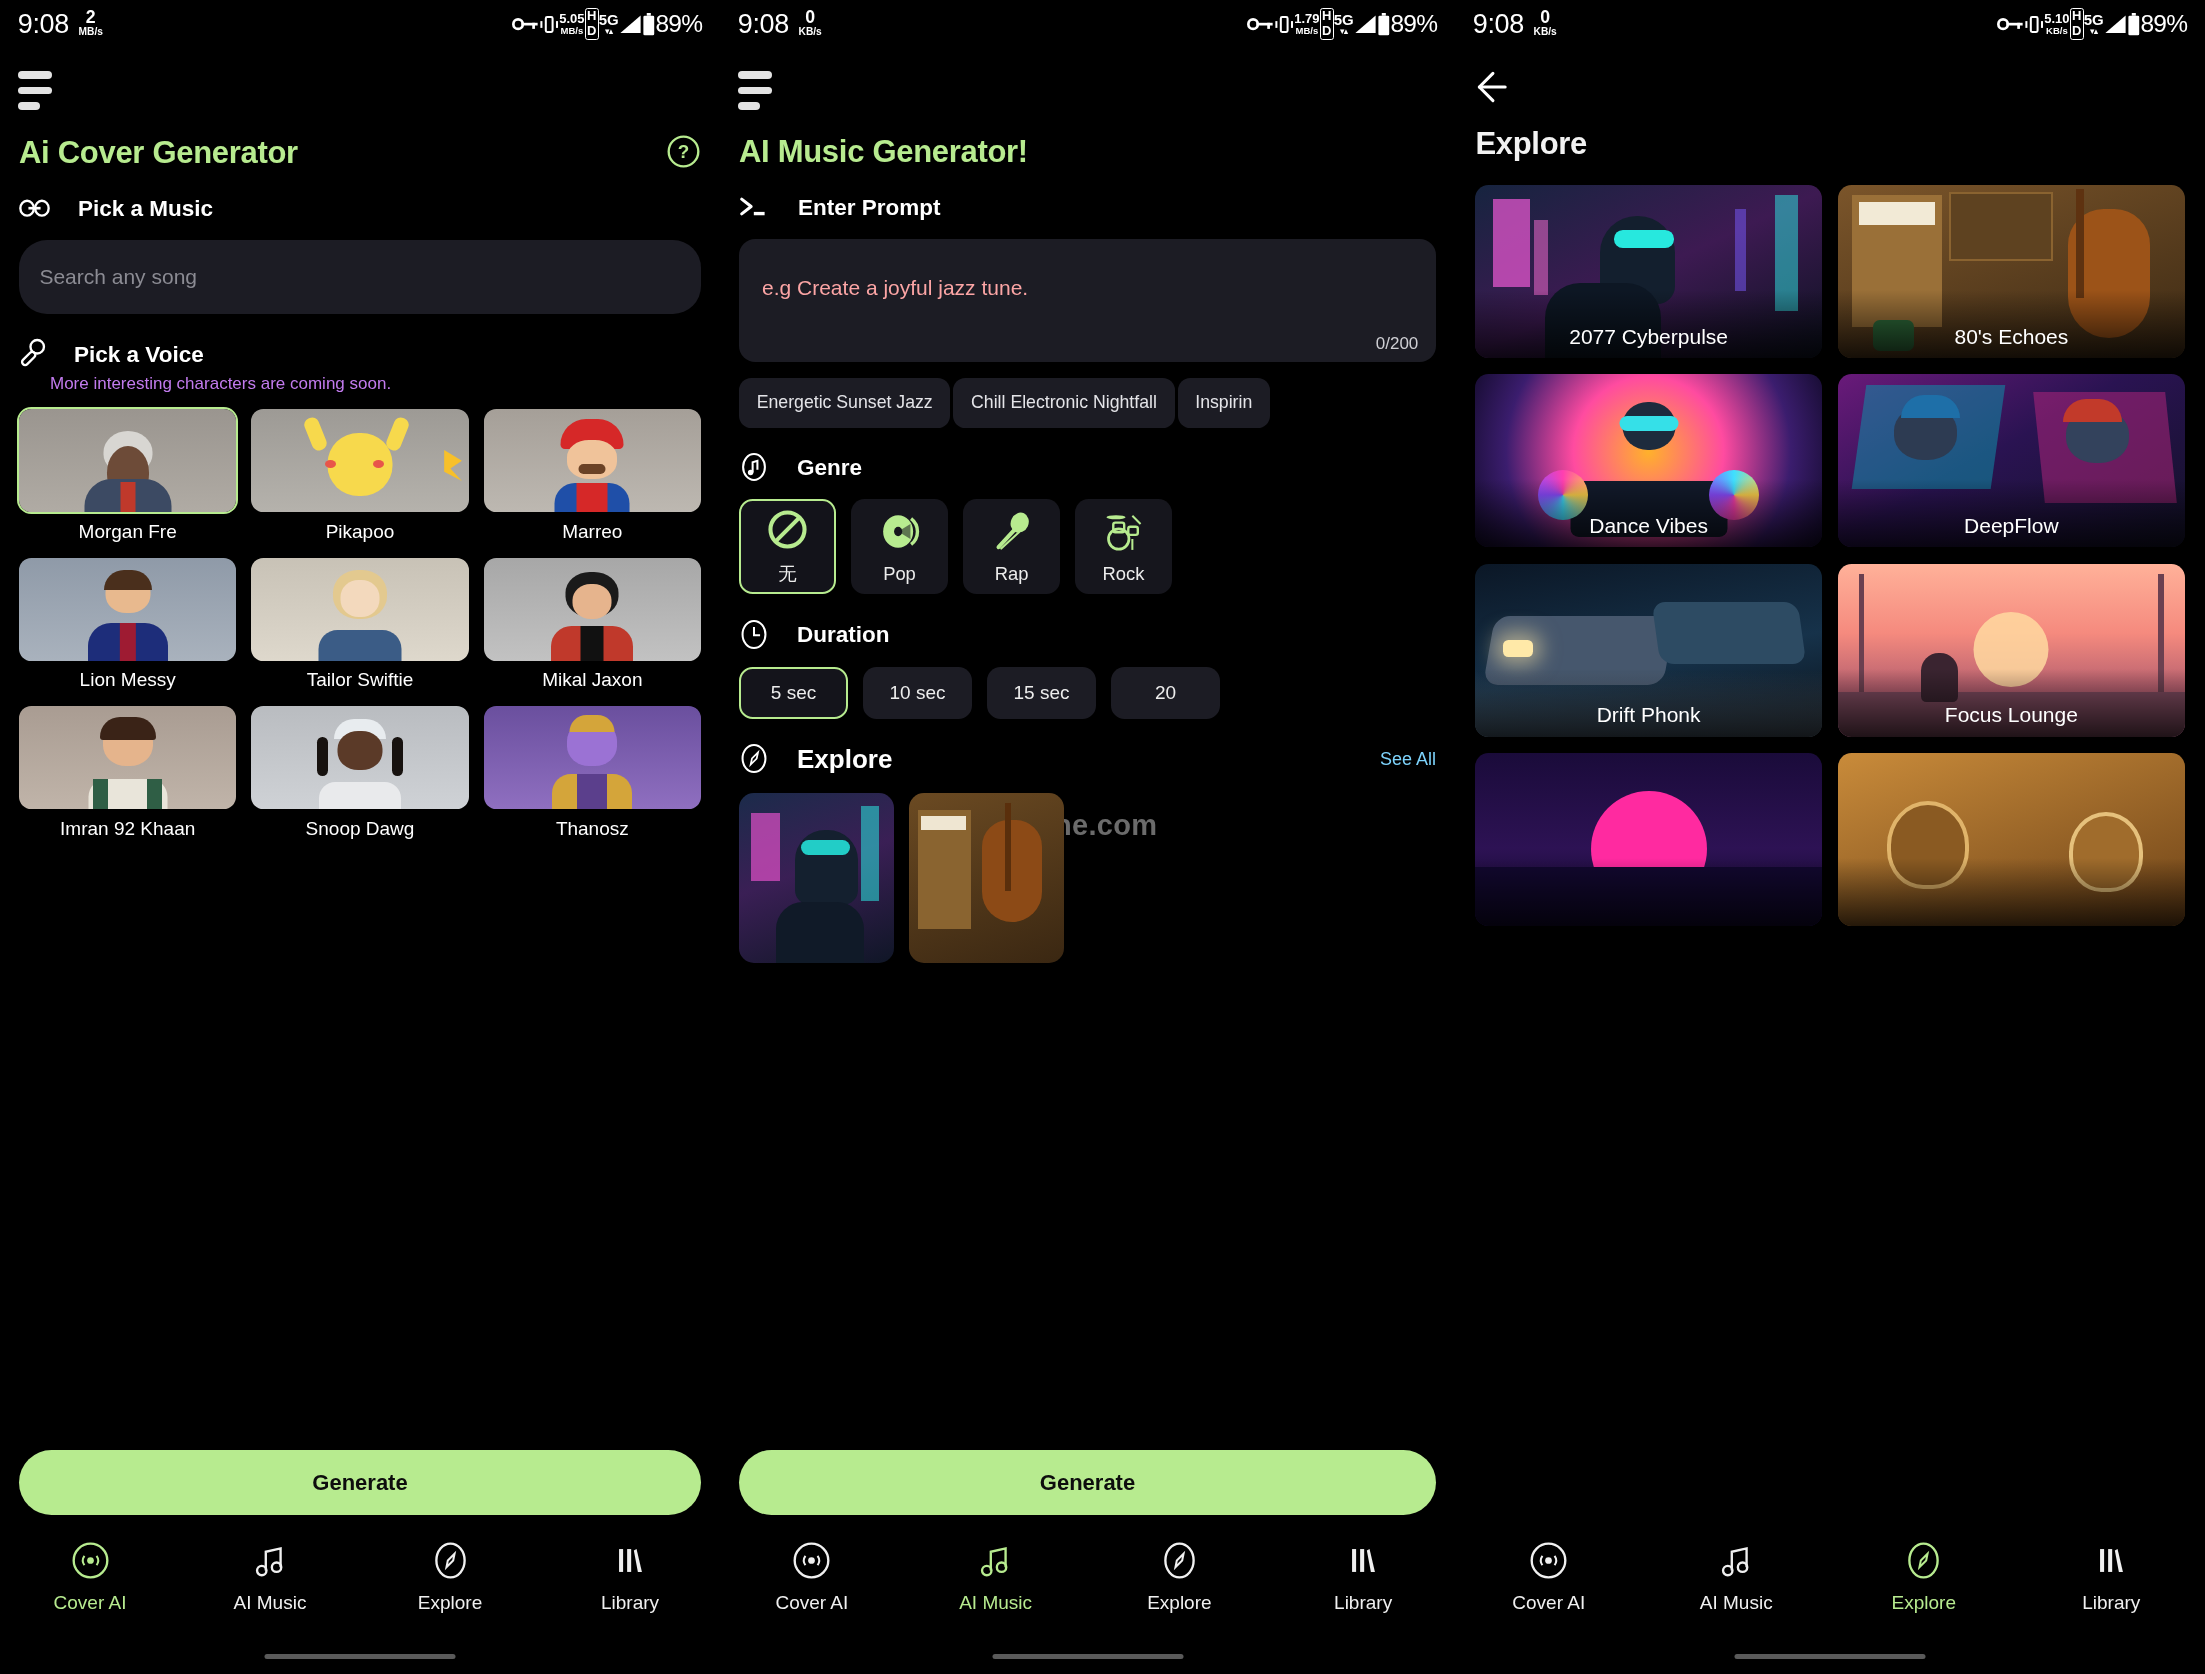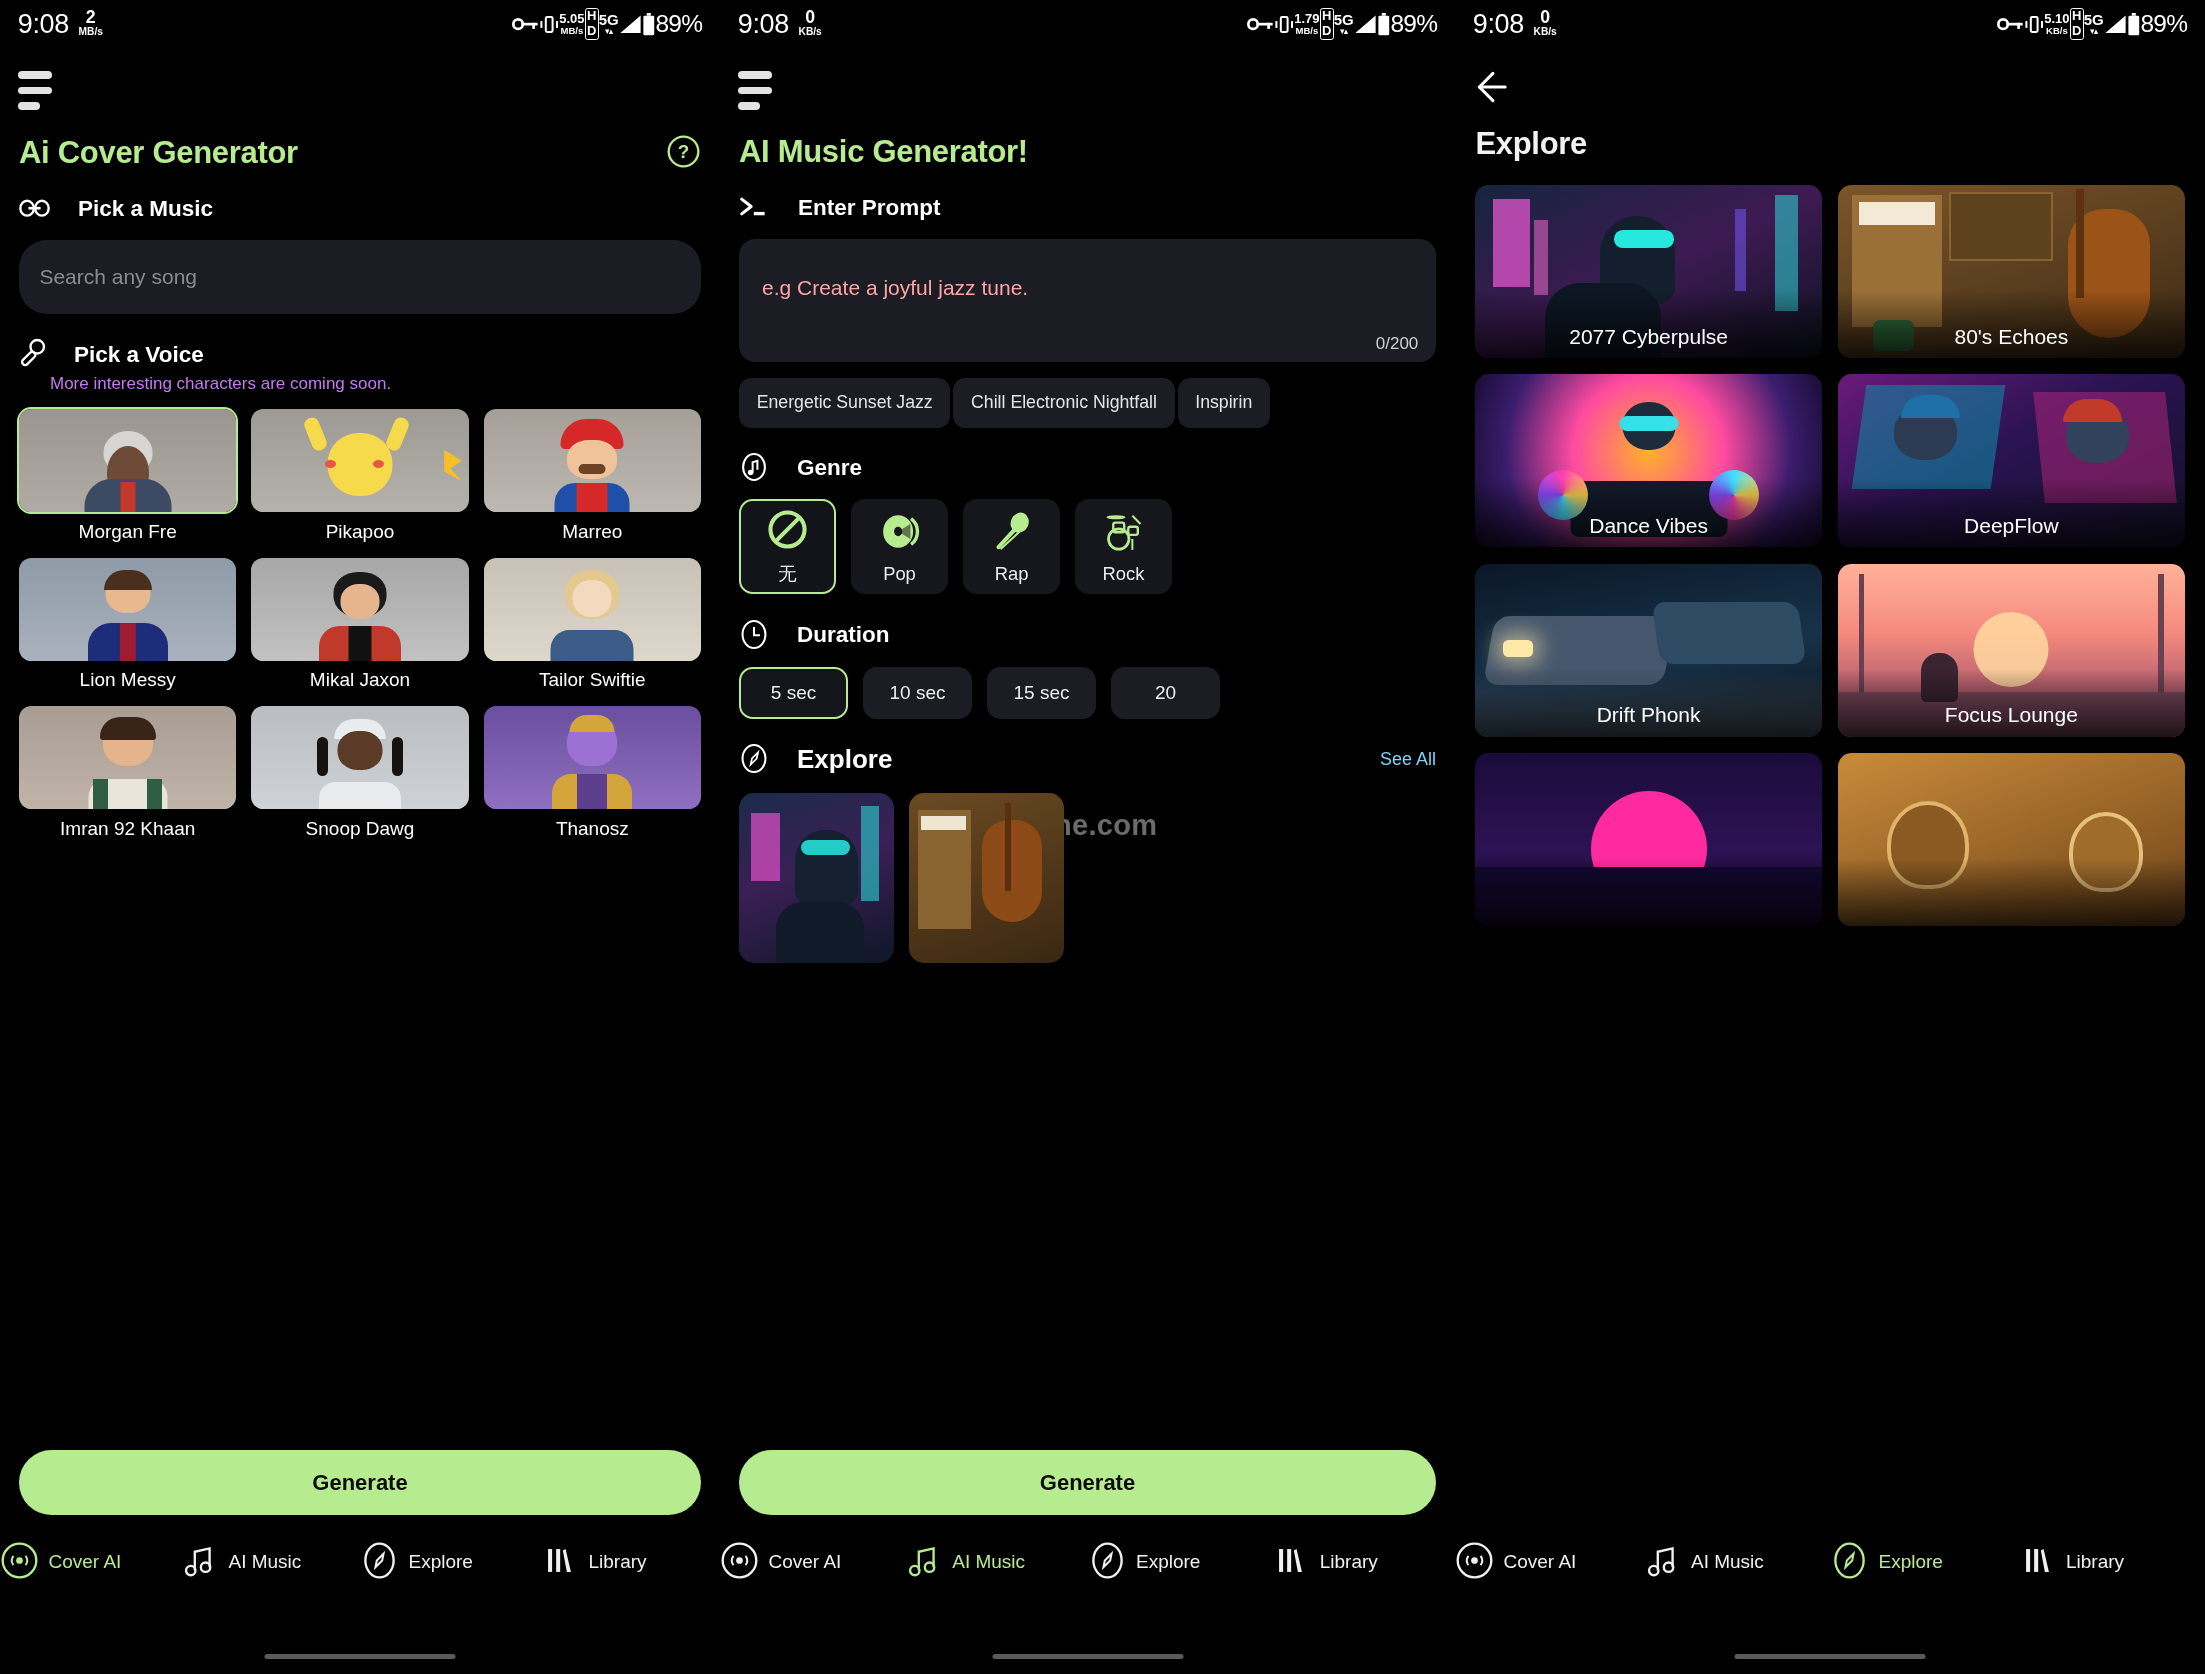--- a/index.html
+++ b/index.html
@@ -74,21 +74,21 @@
 
   
   .gen-wrap { position: absolute; left: 0; right: 0; bottom: 148px; padding: 0 19px;
               background: #000; padding-top: 11px; padding-bottom: 11px; }
   .gen-btn { height: 65px; border-radius: 33px; background: #b7eb8f; color: #0d0d0d;
              font-size: 22px; font-weight: 700; display: flex; align-items: center; justify-content: center; }
 
   
   .bottomnav { position: absolute; left: 0; right: 0; bottom: 0; height: 148px; background: #000;
                display: flex; align-items: flex-start; padding-top: 15px; }
-  .navitem { flex: 1; display: flex; flex-direction: row; align-items: center; gap: 9.5px; }
+  .navitem { flex: 1; display: flex; flex-direction: column; align-items: center; gap: 9.5px; }
   .navitem .nl { font-size: 19px; color: #f0f0f0; }
   .navitem.active .nl { color: #b7eb8f; }
   .homeind { position: absolute; bottom: 15px; left: 50%; transform: translateX(-50%);
              width: 191px; height: 5.4px; border-radius: 2.7px; background: #5a5a5a; }
 
   
   .prompt-box { margin: 17.7px 19px 0; height: 123px; border-radius: 16.3px; background: #1c1c24;
                 position: relative; padding: 37px 23px 0; }
   .prompt-box .ph { color: #fca5a5; font-size: 21px; }
   .prompt-box .counter { position: absolute; right: 17.7px; bottom: 8px; color: #cfcfd4; font-size: 17px; }
@@ -268,38 +268,38 @@
               <div style="position:absolute;left:50%;top:16%;transform:translateX(-50%);width:45px;height:39px;border-radius:46%;background:#e8b98e"></div>
               <div style="position:absolute;left:50%;top:12%;transform:translateX(-50%);width:48px;height:20.4px;border-radius:23px 23px 0 0;background:#4a2f1c"></div>
               <div style="position:absolute;left:50%;bottom:0;transform:translateX(-50%);width:80px;height:38px;border-radius:23px 23px 0 0;background:#1d2d7a"></div>
               <div style="position:absolute;left:50%;bottom:0;transform:translateX(-50%);width:16.3px;height:38px;background:#9e1b32"></div>
             </div>
           </div>
         <div class="voice-name">Lion Messy</div>
       </div>
       <div class="voice-card">
         <div class="voice-thumb">
+            <div class="art" style="background:linear-gradient(180deg,#c8c2b6,#ded8cc)">
+              <div style="position:absolute;left:50%;top:12%;transform:translateX(-50%);width:54px;height:49px;border-radius:46%;background:#e3c98f"></div>
+              <div style="position:absolute;left:50%;top:22%;transform:translateX(-50%);width:39px;height:37px;border-radius:46%;background:#f3d9bd"></div>
+              <div style="position:absolute;left:50%;bottom:0;transform:translateX(-50%);width:83px;height:31px;border-radius:19px 19px 0 0;background:#3b5c86"></div>
+            </div>
+          </div>
+        <div class="voice-name">Tailor Swiftie</div>
+      </div>
+      <div class="voice-card">
+        <div class="voice-thumb">
             <div class="art" style="background:linear-gradient(180deg,#a7a7a7,#c2c2c2)">
               <div style="position:absolute;left:50%;top:14%;transform:translateX(-50%);width:53px;height:45px;border-radius:46%;background:#1a1a1a"></div>
               <div style="position:absolute;left:50%;top:26%;transform:translateX(-50%);width:39px;height:35px;border-radius:46%;background:#e6b48d"></div>
               <div style="position:absolute;left:50%;bottom:0;transform:translateX(-50%);width:82px;height:35px;border-radius:20.4px 20.4px 0 0;background:#c0392b"></div>
               <div style="position:absolute;left:50%;bottom:0;transform:translateX(-50%);width:23px;height:35px;background:#111"></div>
             </div>
           </div>
         <div class="voice-name">Mikal Jaxon</div>
-      </div>
-      <div class="voice-card">
-        <div class="voice-thumb">
-            <div class="art" style="background:linear-gradient(180deg,#c8c2b6,#ded8cc)">
-              <div style="position:absolute;left:50%;top:12%;transform:translateX(-50%);width:54px;height:49px;border-radius:46%;background:#e3c98f"></div>
-              <div style="position:absolute;left:50%;top:22%;transform:translateX(-50%);width:39px;height:37px;border-radius:46%;background:#f3d9bd"></div>
-              <div style="position:absolute;left:50%;bottom:0;transform:translateX(-50%);width:83px;height:31px;border-radius:19px 19px 0 0;background:#3b5c86"></div>
-            </div>
-          </div>
-        <div class="voice-name">Tailor Swiftie</div>
       </div>
 
       <div class="voice-card">
         <div class="voice-thumb">
             <div class="art" style="background:linear-gradient(180deg,#a99c92,#c0b4a9)">
               <div style="position:absolute;left:50%;top:14%;transform:translateX(-50%);width:50px;height:45px;border-radius:46%;background:#e5b48c"></div>
               <div style="position:absolute;left:50%;top:10%;transform:translateX(-50%);width:56px;height:23px;border-radius:27px 27px 4.1px 4.1px;background:#3a2317"></div>
               <div style="position:absolute;left:50%;bottom:0;transform:translateX(-50%);width:79px;height:30px;border-radius:17.7px 17.7px 0 0;background:#e9e5da"></div>
               <div style="position:absolute;left:34%;bottom:0;width:15px;height:30px;background:#2f5e45"></div>
               <div style="position:absolute;right:34%;bottom:0;width:15px;height:30px;background:#2f5e45"></div>

